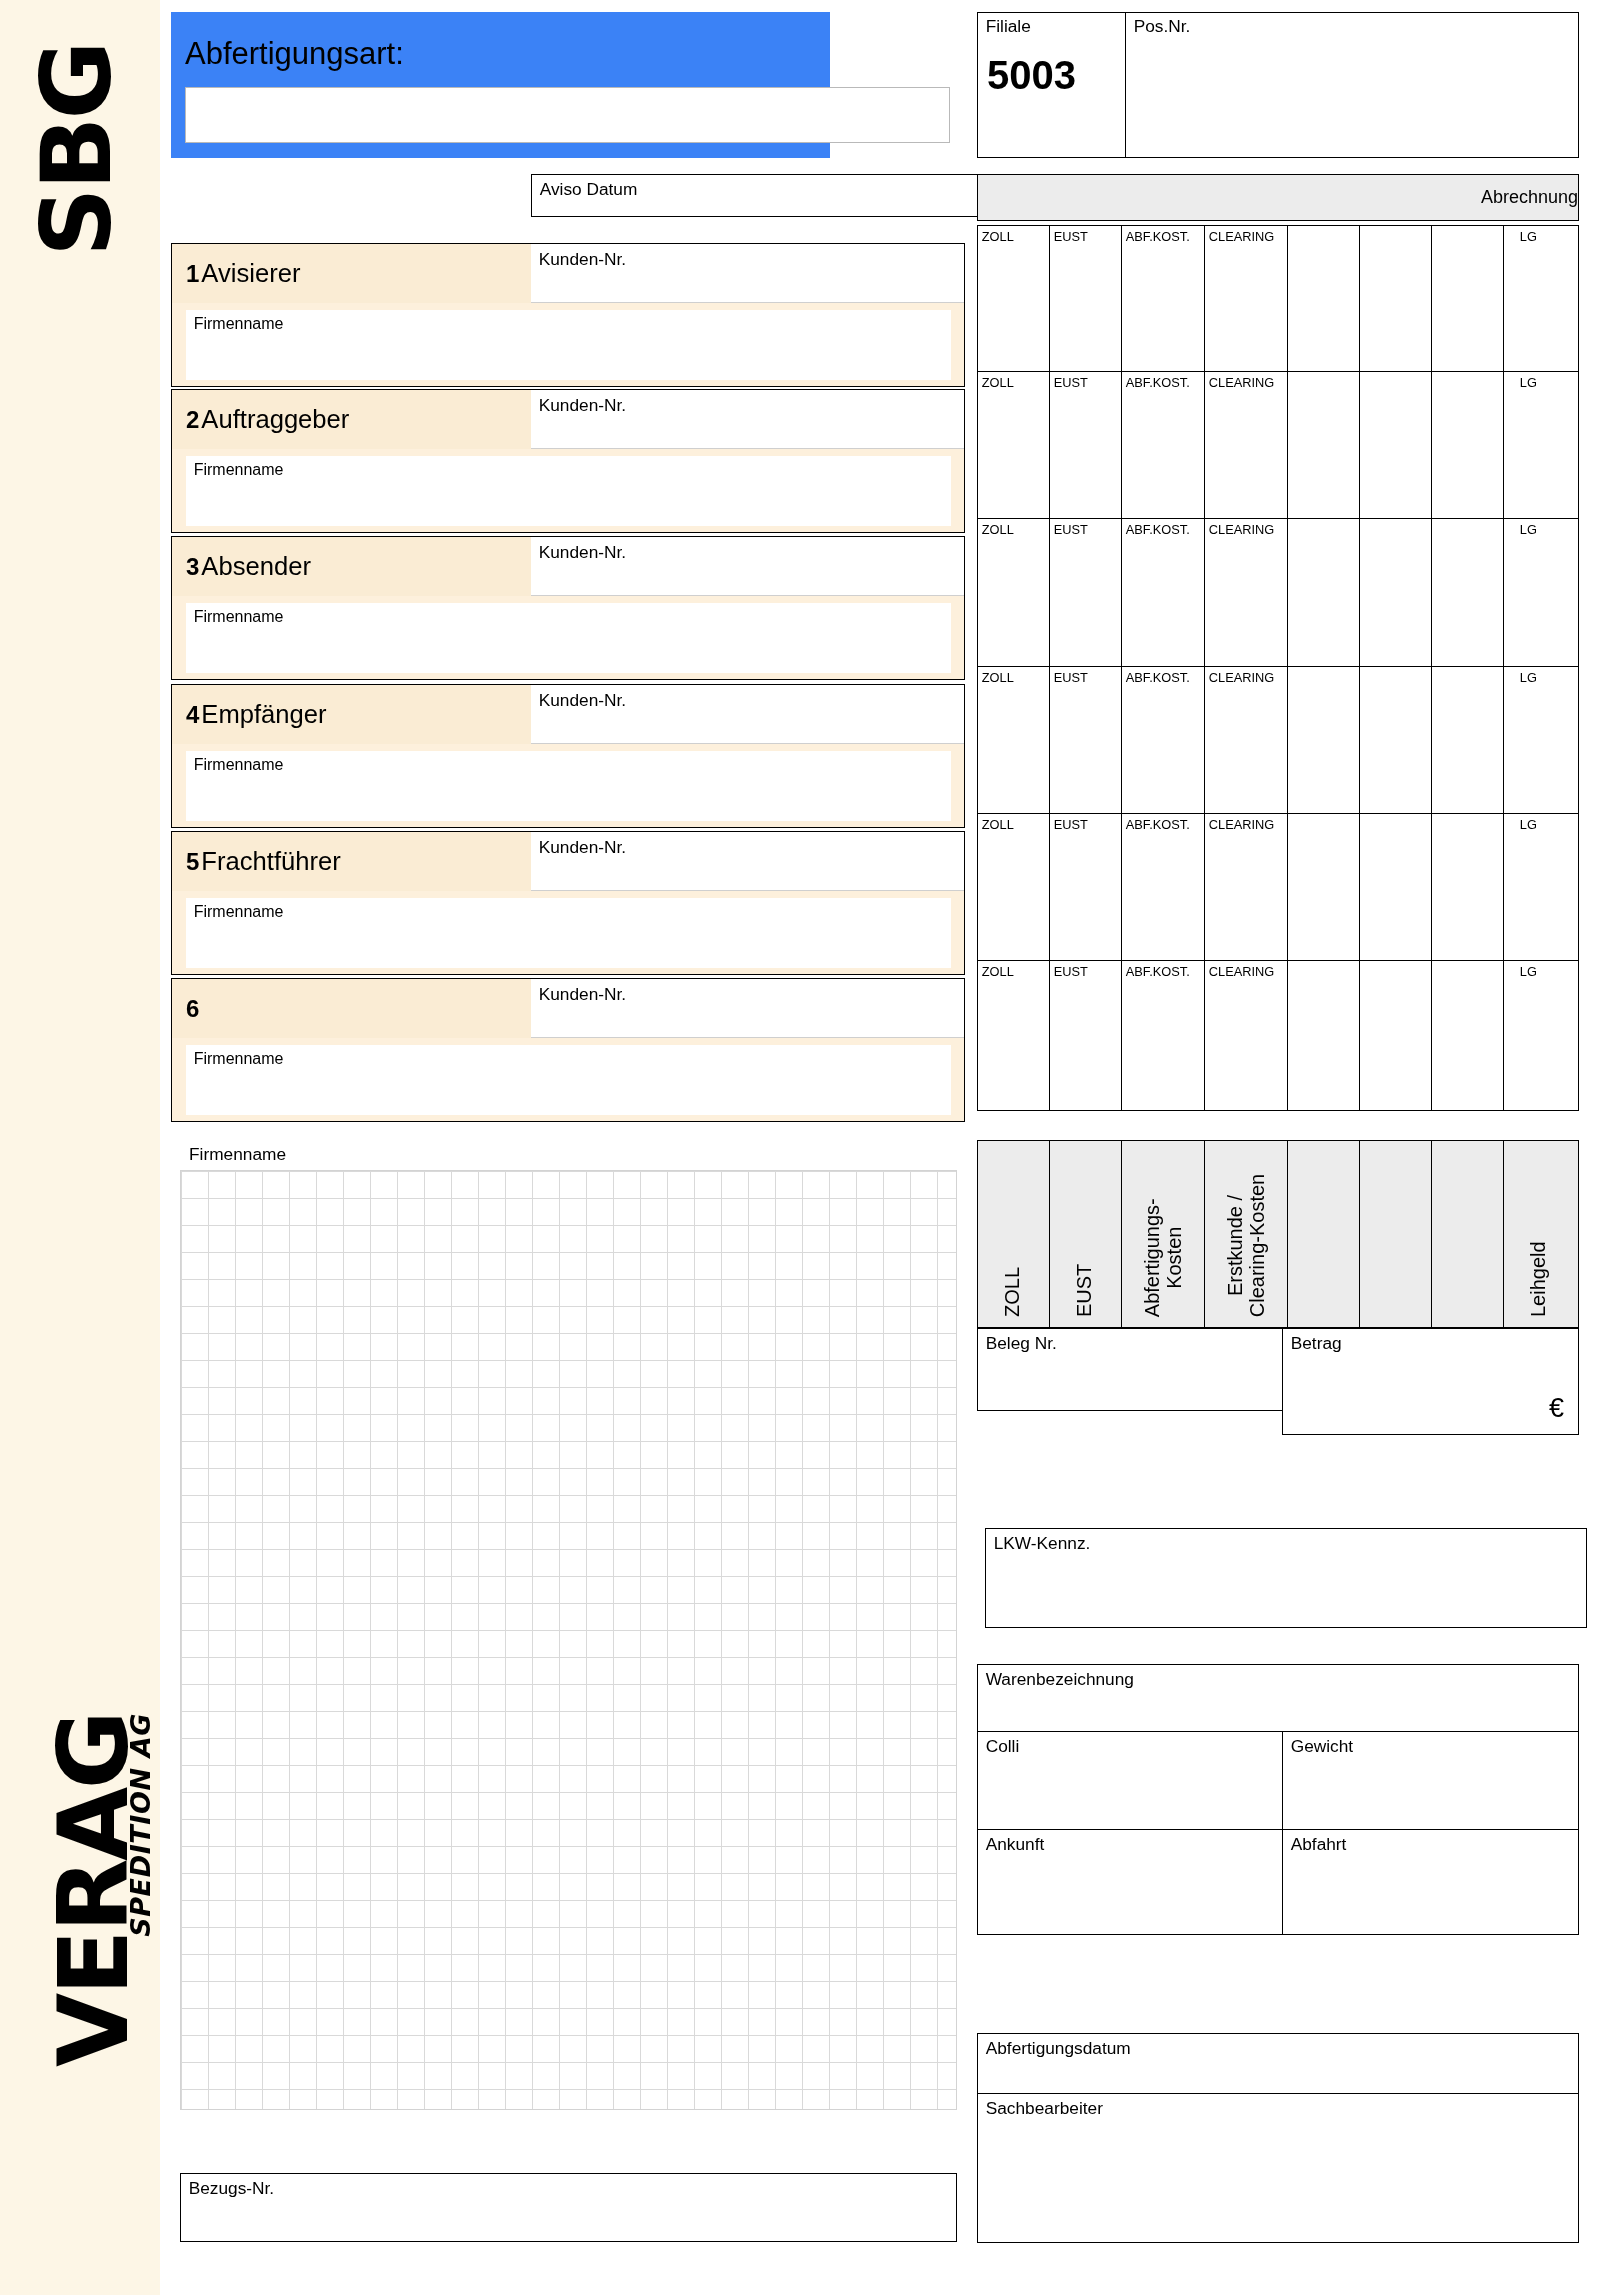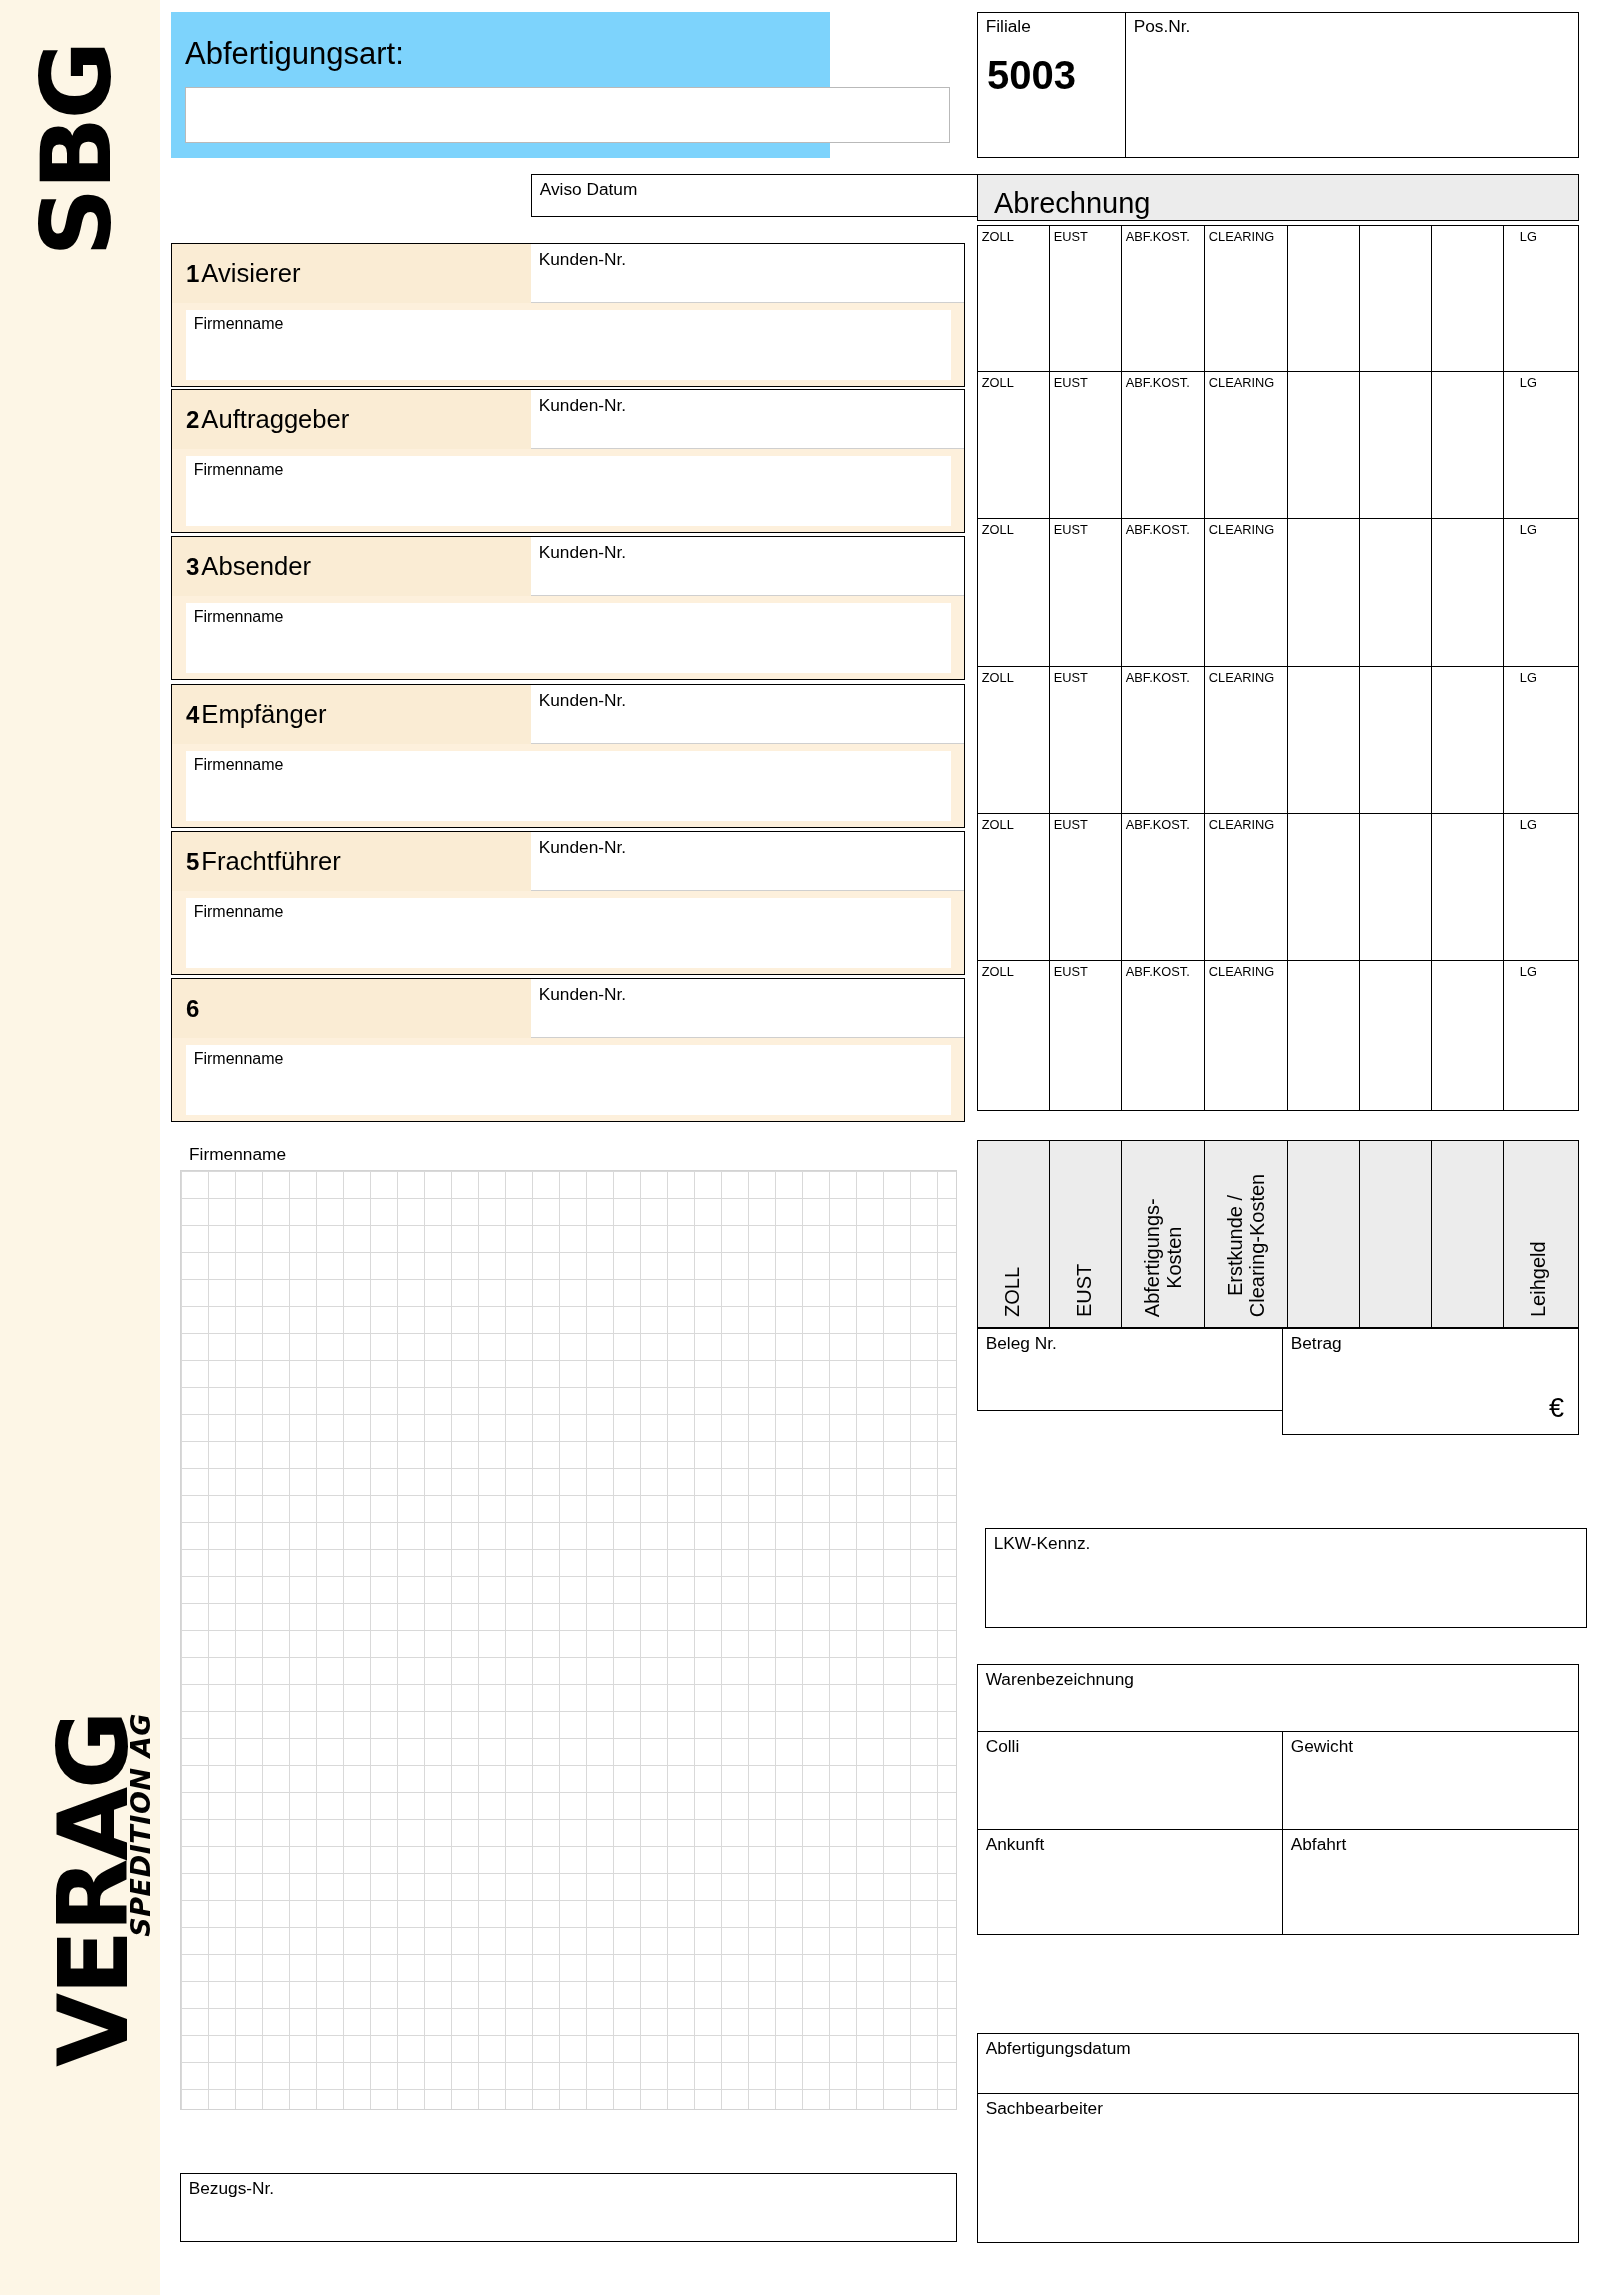--- a/index.html
+++ b/index.html
@@ -90,21 +90,21 @@
   .lbl {
     font-size: 17.3px;
     line-height: 1.1;
     padding: 4.5px 6.4px 0 7.7px;
     display: block;
   }
 
   
   #abfertigungsart-box {
     left: 171px; top: 11.5px; width: 659px; height: 146px;
-    background: #7dd3fc;
+    background: #3b82f6;
     border: none;
   }
   #abfertigungsart-title {
     position: absolute;
     left: 14px; top: 24px;
     font-size: 31px;
   }
   #abfertigungsart-input {
     position: absolute;
     left: 14px; top: 75px;
@@ -166,22 +166,22 @@
     box-sizing: border-box;
   }
   .party-firma span { font-size: 16px; padding: 4.5px 0 0 7.7px; display: block; }
 
   
   #abrechnung-box {
     left: 977px; top: 174px; width: 602px; height: 47px;
     background: #ececec;
   }
   #abrechnung-title {
-    position: absolute; width: 100%; text-align: left;
-    top: 11.5px; font-size: 29px; margin-left: 16px;
+    position: absolute; width: 100%; text-align: right;
+    top: 11.5px; font-size: 18px;
   }
 
   
   .abr-row {
     position: absolute;
     left: 977px;
     width: 602px;
     box-sizing: border-box;
     border: 1.9px solid #000;
     background: #fff;

